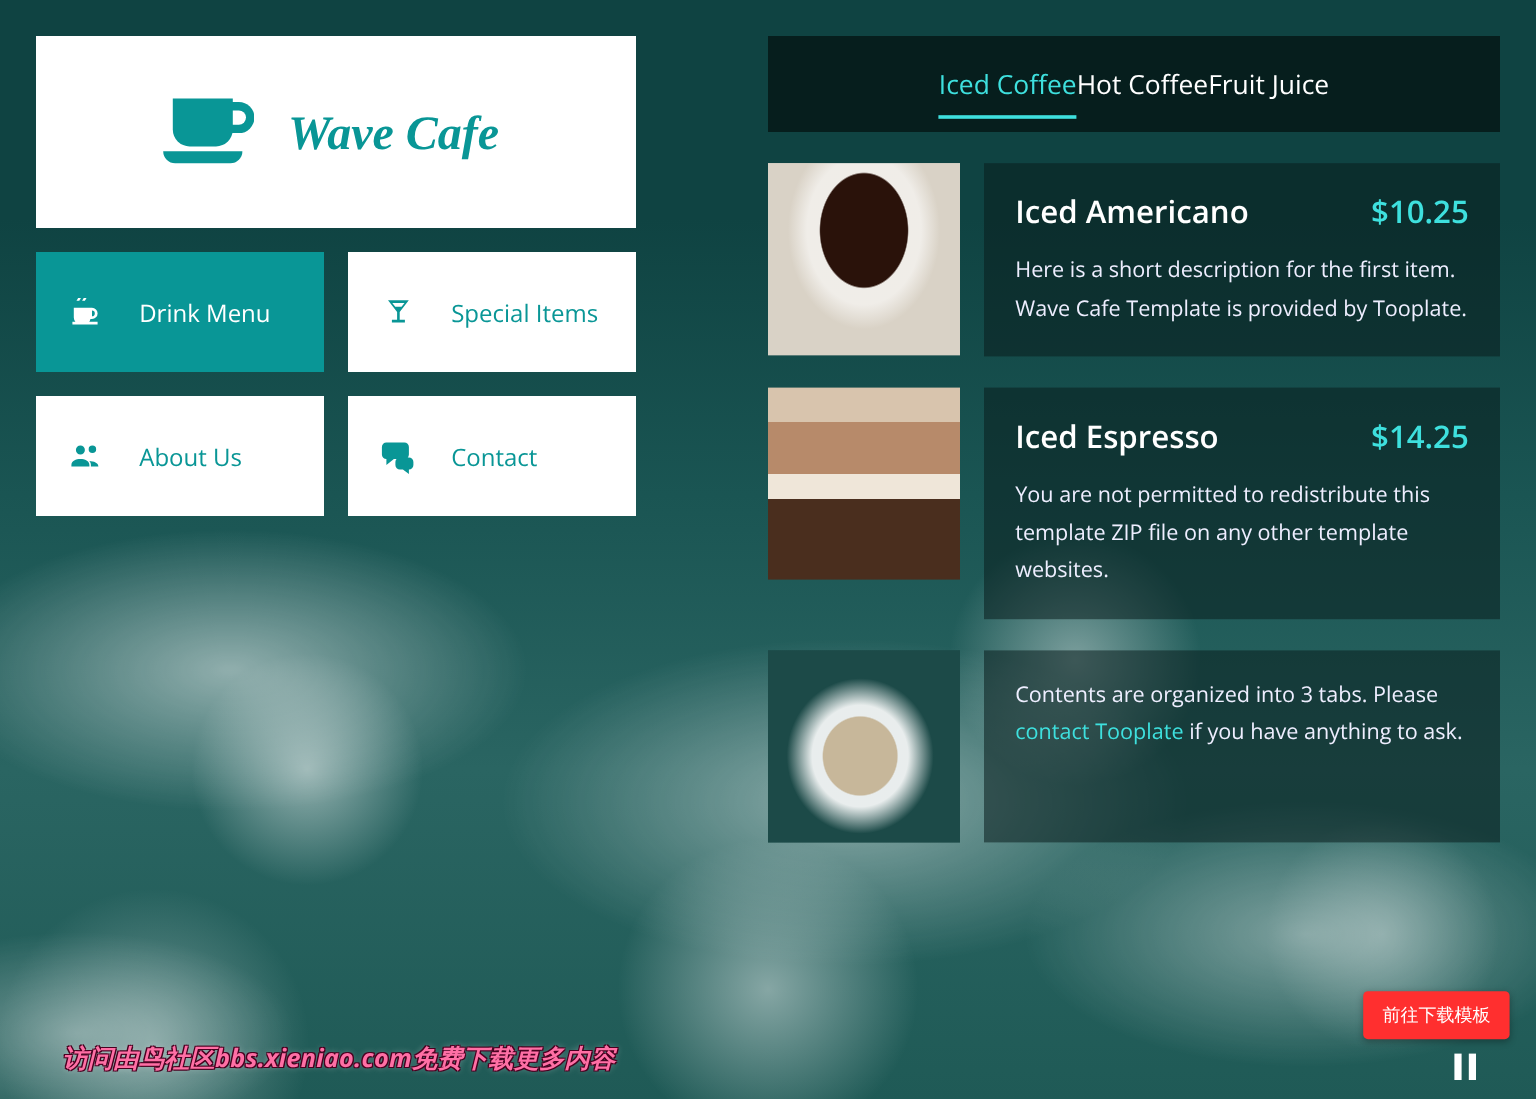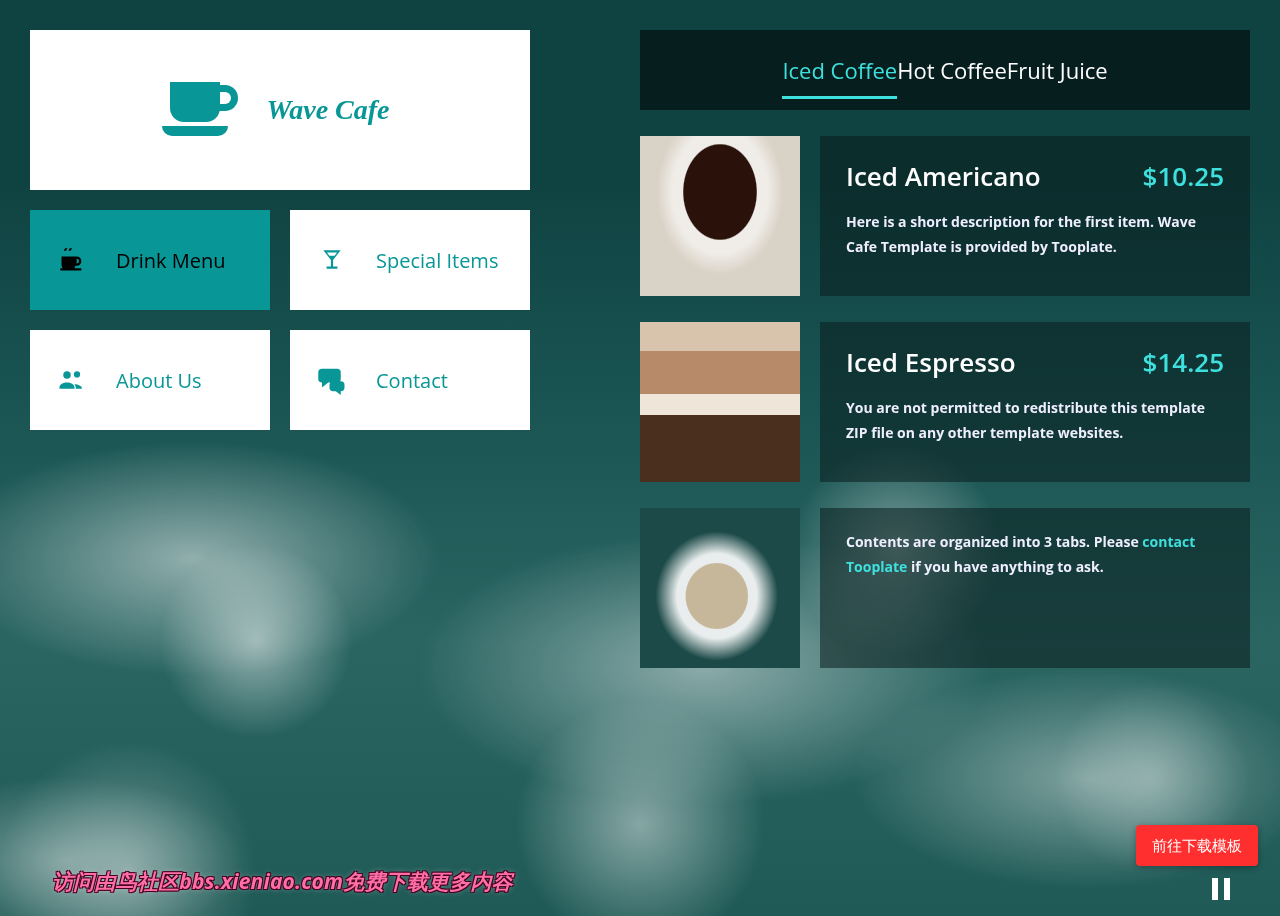--- a/index.html
+++ b/index.html
@@ -53,36 +53,36 @@
     position:absolute; left:46px; top:3px; width:22px; height:26px;
     border:7px solid #099696; border-left:none;
     border-radius:0 14px 14px 0;
   }
   .cup-icon .saucer {
     position:absolute; left:-8px; top:44px; width:66px; height:10px;
     background:#099696;
     border-radius:0 0 10px 10px;
   }
   .logo-text {
-    font-style: italic; font-weight: 700; font-size: 28px; color:#099696;
+    font-style: italic; font-weight: 700; font-size: 40px; color:#099696;
     font-family: Georgia, 'Times New Roman', serif;
   }
   .nav-grid {
     display: grid; grid-template-columns: 1fr 1fr; gap: 20px;
     margin-top: 20px;
   }
   .nav-tile {
     background:#fff; color:#099696;
     height:100px;
     display:flex; align-items:center; gap:28px;
     padding-left:26px;
     font-size:20px; font-weight:400;
     cursor:pointer;
   }
-  .nav-tile.active { background:#099696; color:#000000; }
+  .nav-tile.active { background:#099696; color:#ffffff; }
   .nav-tile .ic { width:32px; display:flex; justify-content:center; }
   .nav-tile svg { fill: currentColor; }
   .right-col {
     position:absolute; left:640px; top:30px; width:610px;
   }
   .tab-bar {
     background: rgba(0,0,0,0.55);
     height:80px;
     display:flex; align-items:center; justify-content:center;
   }
@@ -102,21 +102,21 @@
     background:#334; background-size:cover; background-position:center;
   }
   .card {
     flex:1; background: rgba(10,30,30,0.55);
     padding:22px 26px 24px;
     color:#fff;
   }
   .card-head { display:flex; justify-content:space-between; align-items:flex-end; margin-bottom:16px;}
   .card-title { font-size:26px; font-weight:600; }
   .card-price { font-size:26px; font-weight:600; color:#3ee0de; }
-  .card-desc { font-size:14px; line-height:1.75; color:#eef;font-weight:bold; }
+  .card-desc { font-size:18px; line-height:1.75; color:#eef; }
   .card-desc a { color:#3ee0de; text-decoration:none; }
   
   .th1 { background: radial-gradient(ellipse at 50% 35%, #2a120a 0 32%, rgba(255,255,255,.6) 33% 42%, #d9d2c6 56%), #d9d2c6; }
   .th2 { background: radial-gradient(ellipse at 50% 45%, #b98863 0 30%, rgba(255,255,255,.85) 31% 40%, #8a9bbf 60%), #8a9bbf; }
   .th3 { background: linear-gradient(180deg, #d8c4ad 0 18%, #b78a6a 18% 45%, #efe6d9 45% 58%, #4a2e1e 58% 100%); }
   .th4 { background: radial-gradient(ellipse at 48% 55%, #c7b79a 0 26%, rgba(255,255,255,.9) 27% 34%, #1c4a48 52%), #1c4a48; }
   .download-btn {
     position:absolute; right:22px; bottom:50px;
     background:#ff2f2f; color:#fff;
     font-size:15px; padding:10px 16px;

